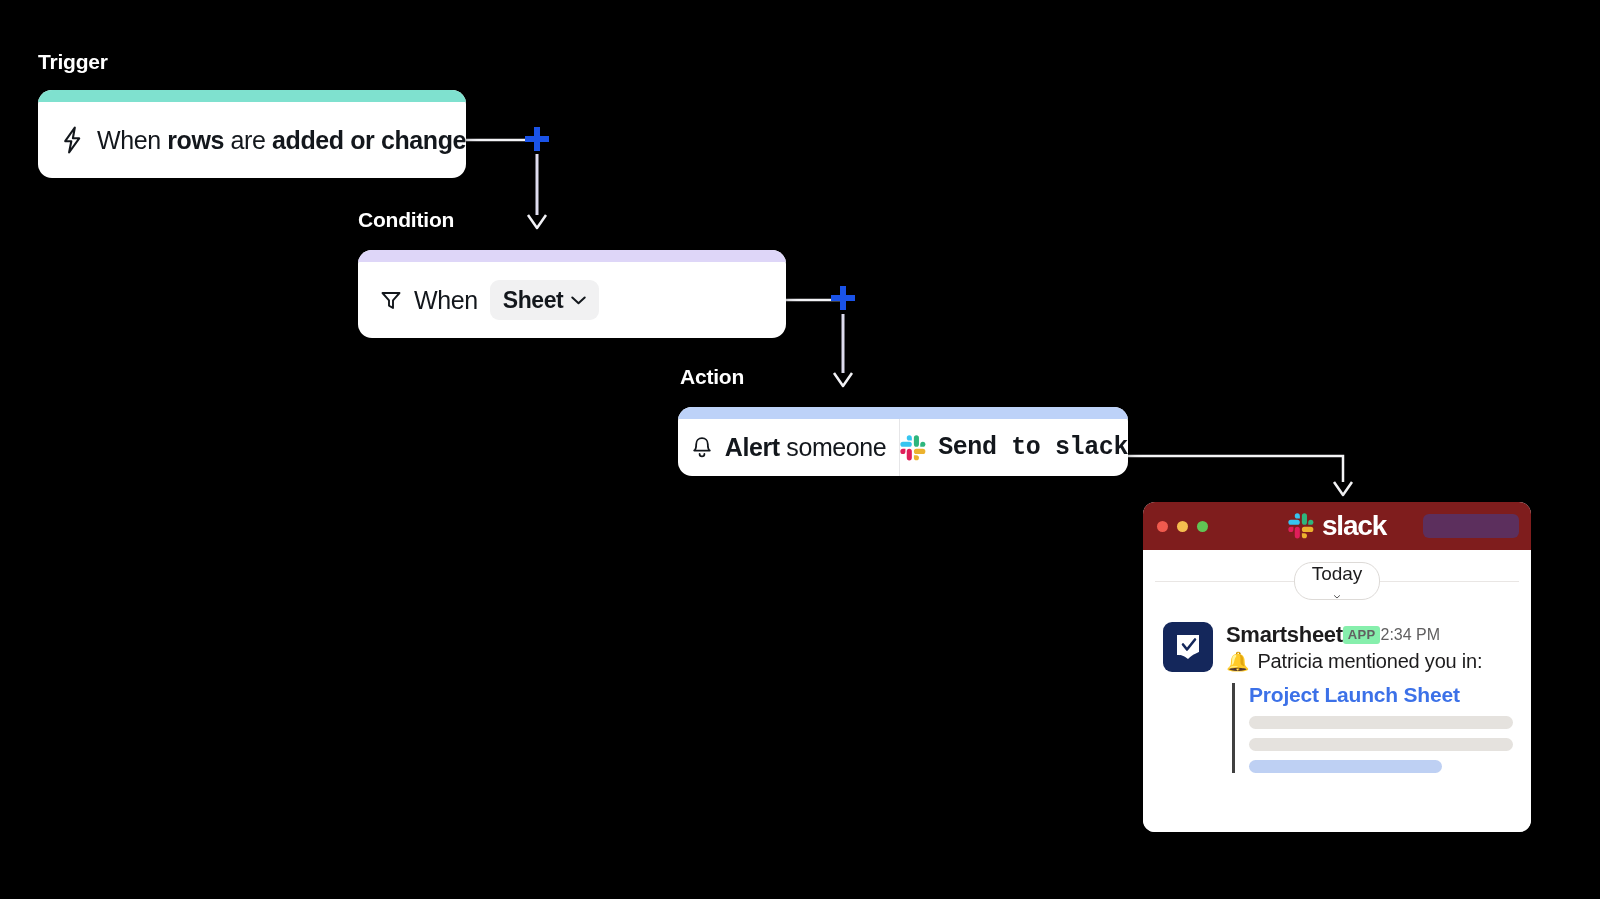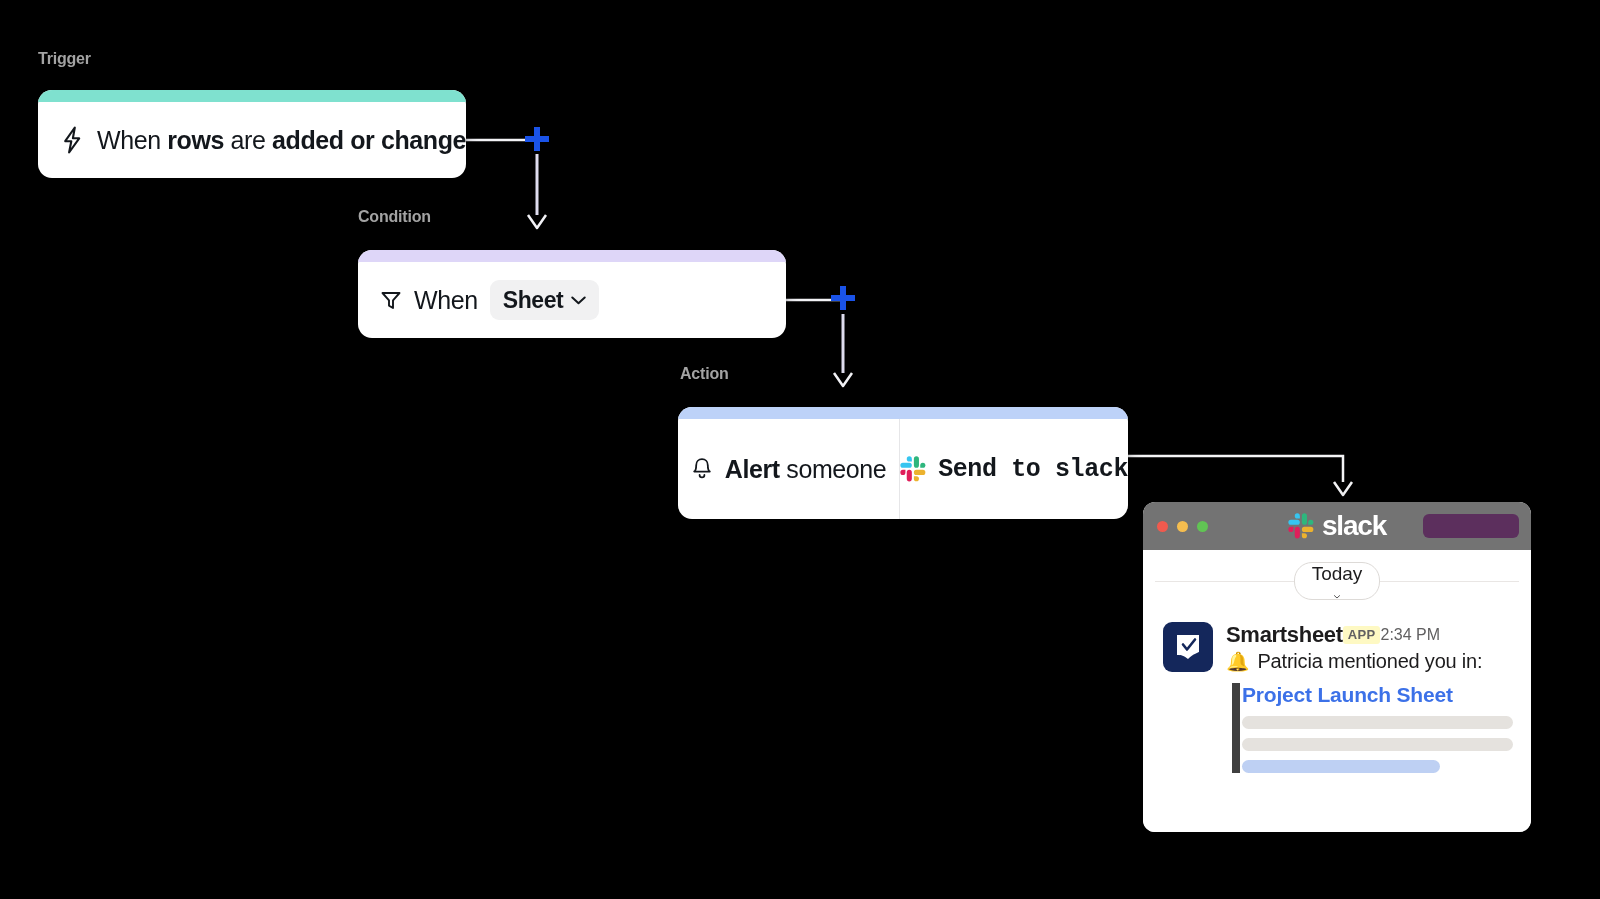--- a/index.html
+++ b/index.html
@@ -19,24 +19,24 @@
   .stage {
     position: absolute;
     left: 0; top: 0;
     width: 1600px;
     height: 899px;
   }
 
   
   .step-label {
     position: absolute;
-    font-size: 16px;
+    font-size: 21px;
     font-weight: 700;
     letter-spacing: -0.2px;
-    color: #a3a3a3;
+    color: #ffffff;
     white-space: nowrap;
   }
 
   
   .card {
     position: absolute;
     background: #ffffff;
     border-radius: 14px;
     box-shadow: 0 4px 14px rgba(0,0,0,0.30), 0 1px 3px rgba(0,0,0,0.20);
     overflow: hidden;
@@ -90,21 +90,21 @@
     letter-spacing: -0.4px;
     white-space: nowrap;
     cursor: pointer;
   }
   .caret {
     width: 15px; height: 9px;
     flex: 0 0 auto;
   }
 
   
-  #action-card { left: 678px; top: 407px; width: 450px; height: 112px; }
+  #action-card { left: 678px; top: 407px; width: 450px; height: 69px; }
   #action-card .card-body { padding: 0; }
   .action-half {
     flex: 1 1 0;
     display: flex;
     align-items: center;
     justify-content: center;
     gap: 12px;
     height: 100%;
     font-size: 25px;
     color: #13171C;
@@ -132,21 +132,21 @@
     position: absolute;
     left: 1143px; top: 502px;
     width: 388px; height: 330px;
     border-radius: 12px;
     overflow: hidden;
     background: #ffffff;
     box-shadow: 0 6px 22px rgba(0,0,0,0.35);
   }
   .slack-titlebar {
     height: 48px;
-    background: #737373;
+    background: #7f1d1d;
     display: flex;
     align-items: center;
     padding: 0 14px;
     position: relative;
   }
   .dots { display: flex; gap: 9px; align-items: center; }
   .dot { width: 11px; height: 11px; border-radius: 50%; }
   .slack-logo-wrap {
     position: absolute;
     left: 0; right: 0;
@@ -225,21 +225,21 @@
     align-items: center;
     gap: 0;
   }
   .msg-author {
     font-size: 22px;
     font-weight: 700;
     color: #1D1C1D;
     letter-spacing: -0.3px;
   }
   .app-badge {
-    background: #fef9c3;
+    background: #86efac;
     color: #616061;
     font-size: 13px;
     font-weight: 700;
     letter-spacing: 0.3px;
     border-radius: 3px;
     padding: 2px 5px;
     line-height: 1.1;
   }
   .msg-time { font-size: 16px; color: #616061; }
   .msg-line {
@@ -248,22 +248,22 @@
     gap: 8px;
     font-size: 20px;
     color: #1D1C1D;
     margin-top: 2px;
     letter-spacing: -0.2px;
   }
   .bell-emoji { font-size: 19px; line-height: 1; }
 
   .attachment {
     margin: 10px 0 0 6px;
-    padding-left: 2px;
-    border-left: 8px solid #404040;
+    padding-left: 14px;
+    border-left: 3px solid #404040;
   }
   .attach-title {
     font-size: 21px;
     color: #3C71E8;
     font-weight: 700;
     letter-spacing: -0.2px;
     cursor: pointer;
   }
   .skeleton { height: 13px; border-radius: 7px; margin-top: 9px; }
   .sk-grey { background: #E5E2DE; }

